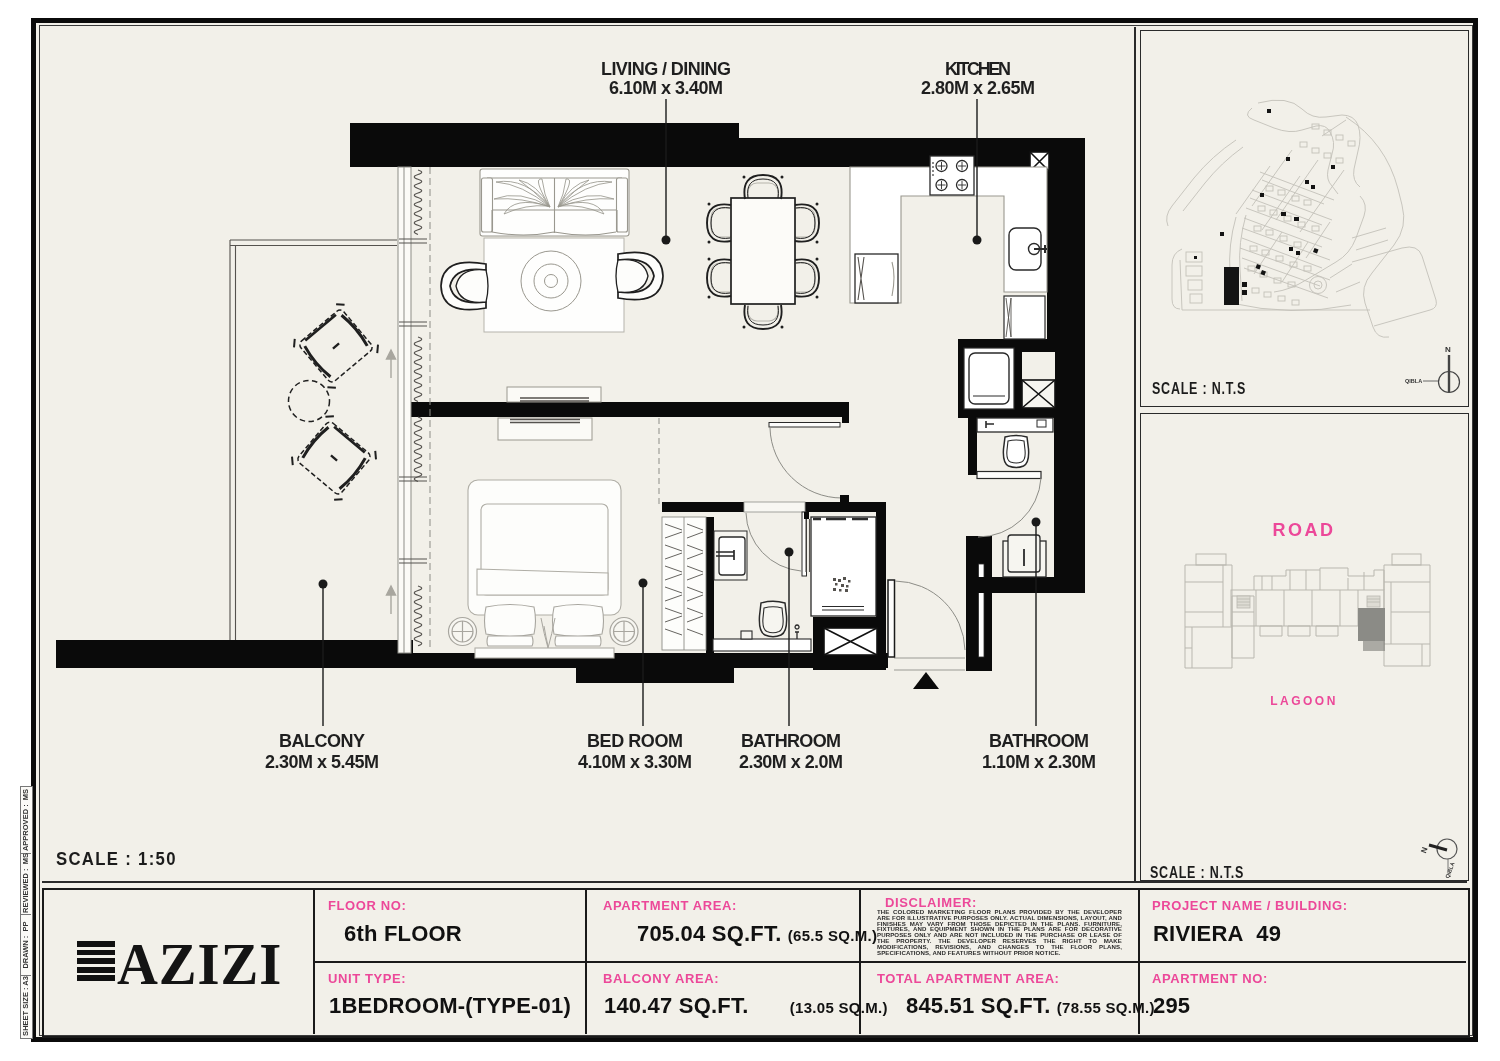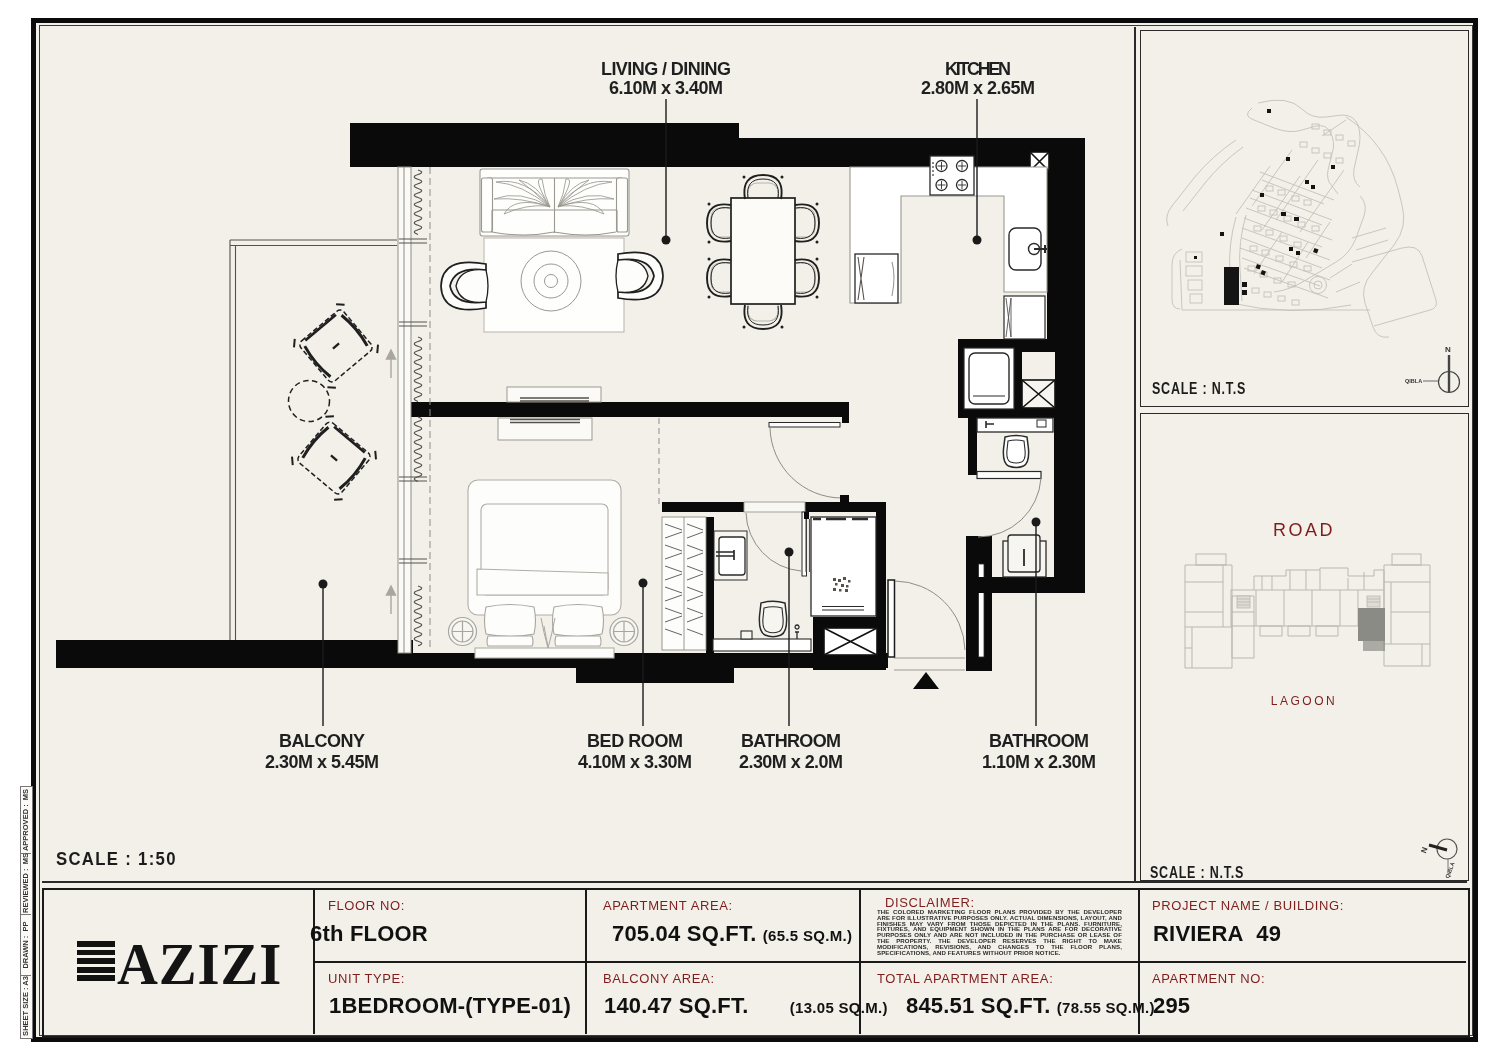--- a/index.html
+++ b/index.html
@@ -1,19 +1,19 @@
 <!DOCTYPE html>
 <html><head>
 <meta charset="utf-8">
 <style>
   html,body{margin:0;padding:0;background:#ffffff;}
   #page{position:relative;width:1500px;height:1061px;background:#ffffff;overflow:hidden;
         font-family:"Liberation Sans", sans-serif;color:#1c1c1c;}
   .abs{position:absolute;}
-  .lbl{font-size:13px;font-weight:normal;letter-spacing:0.6px;color:#7f1d1d;}
+  .lbl{font-size:13px;font-weight:bold;letter-spacing:0.6px;color:#ec4899;}
   .big{font-size:22px;font-weight:bold;letter-spacing:0.2px;color:#111;}
 </style>
 </head>
 <body>
 <div id="page">
 
   <div class="abs" style="left:36px;top:22px;width:1437px;height:1015px;background:#f2f0e9;"></div>
 
   <div class="abs" style="left:31px;top:18px;width:1437px;height:1014px;border:5px solid #0b0b0b;"></div>
 
@@ -54,29 +54,29 @@
   <div class="abs" style="left:859px;top:961px;width:281px;height:2px;background:#1a1a1a;"></div>
 
   <div class="abs" style="left:1138px;top:961px;width:328px;height:2px;background:#1a1a1a;"></div>
 
   <div class="abs" style="left:77px;top:941px;width:38px;height:42px;background:repeating-linear-gradient(to bottom,#111 0px,#111 5.8px,#f2f0e9 5.8px,#f2f0e9 8.6px);"></div>
 
   <div class="abs" style="left:117px;top:930px;font-family:'Liberation Serif',serif;font-weight:bold;font-size:59px;letter-spacing:1px;transform:scaleX(0.96);transform-origin:0 0;color:#141414;">AZIZI</div>
 
   <div class="abs lbl" style="left:328px;top:898px;">FLOOR NO:</div>
 
-  <div class="abs big" style="left:310px;top:921px;">6th FLOOR</div>
+  <div class="abs big" style="left:344px;top:921px;">6th FLOOR</div>
 
   <div class="abs lbl" style="left:328px;top:971px;">UNIT TYPE:</div>
 
   <div class="abs big" style="left:329px;top:993px;">1BEDROOM-(TYPE-01)</div>
 
   <div class="abs lbl" style="left:603px;top:898px;">APARTMENT AREA:</div>
 
-  <div class="abs big" style="left:612px;top:921px;text-align:right;">705.04 SQ.FT. <span style="font-size:15px;letter-spacing:0.3px;">(65.5 SQ.M.)</span></div>
+  <div class="abs big" style="left:637px;top:921px;text-align:right;">705.04 SQ.FT. <span style="font-size:15px;letter-spacing:0.3px;">(65.5 SQ.M.)</span></div>
 
   <div class="abs lbl" style="left:603px;top:971px;">BALCONY AREA:</div>
 
   <div class="abs big" style="left:604px;top:993px;">140.47 SQ.FT. <span style="font-size:15px;letter-spacing:0.3px;margin-left:35px;">(13.05 SQ.M.)</span></div>
 
   <div class="abs lbl" style="left:877px;top:895px;margin-left:8px;">DISCLAIMER:</div>
 
   <div class="abs" style="left:877px;top:909px;width:245px;font-size:6.1px;line-height:5.8px;text-align:justify;color:#2a2a2a;font-weight:bold;letter-spacing:0.1px;">THE COLORED MARKETING FLOOR PLANS PROVIDED BY THE DEVELOPER ARE FOR ILLUSTRATIVE PURPOSES ONLY. ACTUAL DIMENSIONS, LAYOUT, AND FINISHES MAY VARY FROM THOSE DEPICTED IN THE PLANS. FURNITURE, FIXTURES, AND EQUIPMENT SHOWN IN THE PLANS ARE FOR DECORATIVE PURPOSES ONLY AND ARE NOT INCLUDED IN THE PURCHASE OR LEASE OF THE PROPERTY. THE DEVELOPER RESERVES THE RIGHT TO MAKE MODIFICATIONS, REVISIONS, AND CHANGES TO THE FLOOR PLANS, SPECIFICATIONS, AND FEATURES WITHOUT PRIOR NOTICE.</div>
 
   <div class="abs lbl" style="left:877px;top:971px;">TOTAL APARTMENT AREA:</div>

